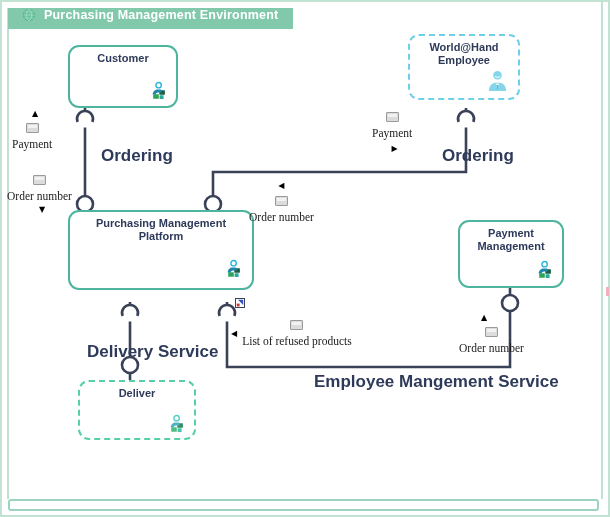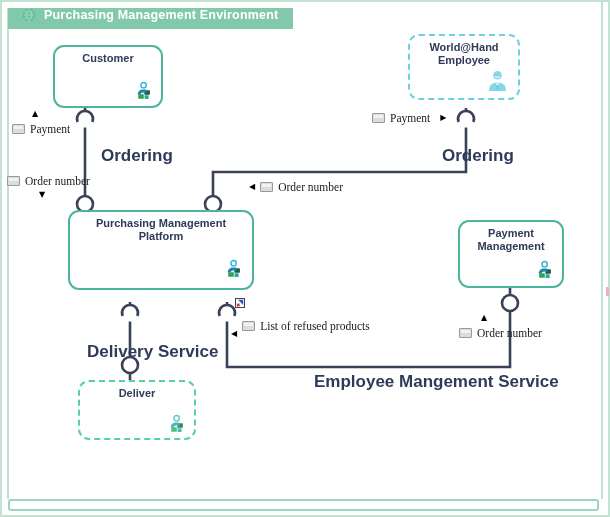--- a/index.html
+++ b/index.html
@@ -21,21 +21,21 @@
   .node.dashed-green{border:2px dashed #57cfa9;}
   .node-label{padding:5px 8px 0;text-align:center;font-weight:bold;font-size:11px;
               color:#2e3a59;line-height:13px;}
   .node-icon{position:absolute;}
 
   .connectors{position:absolute;left:0;top:0;}
   .label-bold{position:absolute;font-weight:bold;font-size:17px;color:#2e3a59;white-space:nowrap;}
   .xgroup{position:absolute;display:flex;}
   .xcol{display:flex;flex-direction:column;}
   .xrow{display:flex;align-items:center;gap:5px;font-family:"Liberation Serif",serif;
-        font-size:11.5px;color:#1a1a1a;white-space:nowrap;}
+        font-size:11.5px;color:#1a1a1a;white-space:nowrap;flex-direction:column;}
   .tri{font-family:"DejaVu Sans",sans-serif;font-size:8px;color:#000;line-height:10px;}
   .env{display:inline-block;width:11px;height:8px;background:#dcdcdc;border:1px solid #9a9a9a;
        border-radius:1px;position:relative;flex:none;}
   .env::after{content:'';position:absolute;left:1px;right:1px;top:1px;height:3px;background:#f2f2f2;}
 </style>
 </head>
 <body>
 
 <div id="canvas">
 
@@ -84,21 +84,21 @@
       <g>
         <path d="M 227 302 L 227 305.2"></path>
         <path d="M 219.6 316 A 8 8 0 1 1 234.4 316"></path>
         <path d="M 227 321.5 L 227 367 L 510 367 L 510 311"></path>
         <circle cx="510" cy="303" r="8" fill="#ffffff"></circle>
         <path d="M 510 295 L 510 288"></path>
       </g>
     </g>
   </svg>
 
-  <div class="node solid" style="left:53px;top:45px;width:110px;height:63px;">
+  <div class="node solid" style="left:68px;top:45px;width:110px;height:63px;">
     <div class="node-label">Customer</div>
     <svg class="node-icon" style="right:8px;bottom:5px;" width="20" height="20" viewBox="0 0 20 20">
       <rect x="11.3" y="9.2" width="5.6" height="4.6" rx="0.5" fill="#1b5f45"></rect>
       <rect x="5.2" y="13.2" width="5.6" height="4.6" rx="0.5" fill="#2fa457"></rect>
       <rect x="11.6" y="14.2" width="4" height="3.8" rx="0.5" fill="#28a79e"></rect>
       <circle cx="10.6" cy="4.2" r="2.7" fill="#ffffff" stroke="#2ab6d9" stroke-width="1.4"></circle>
       <path d="M4.6 13.5 C5.2 9.8 7.2 8.4 9.6 8.4 L12.2 8.4 C13.2 8.4 13.6 9.1 13.6 9.9 L13.6 11.4 L10.4 11.4 C8.2 11.4 7.4 13.5 7.4 13.5 Z" fill="#1f85ad"></path>
     </svg>
   </div>
 

